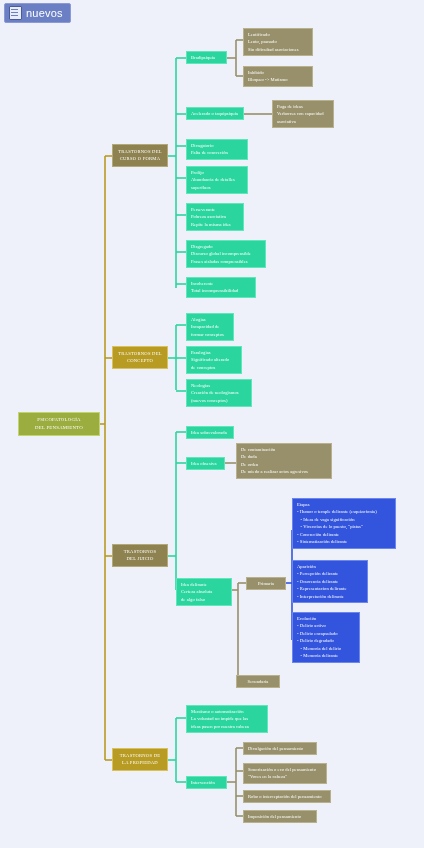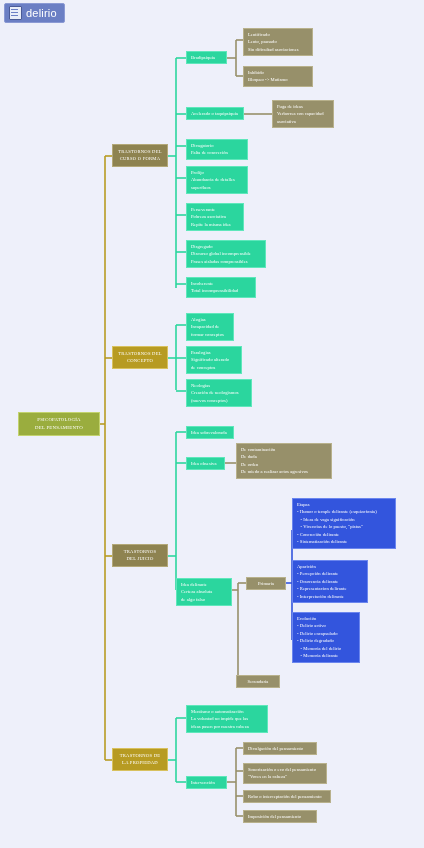--- a/index.html
+++ b/index.html
@@ -331,16 +331,16 @@
   <div class="node tan" style="left:243px;top:790px;width:88px;">
     <span class="ln">Robo o interceptación del pensamiento</span>
   </div>
 
   <div class="node tan" style="left:243px;top:810px;width:74px;">
     <span class="ln">Imposición del pensamiento</span>
   </div>
 
   <div class="titlebar">
     <span class="app-ico"></span>
-    <span class="app-name">delirio</span>
+    <span class="app-name">nuevos</span>
   </div>
 
 </div>
 
 </body></html>

